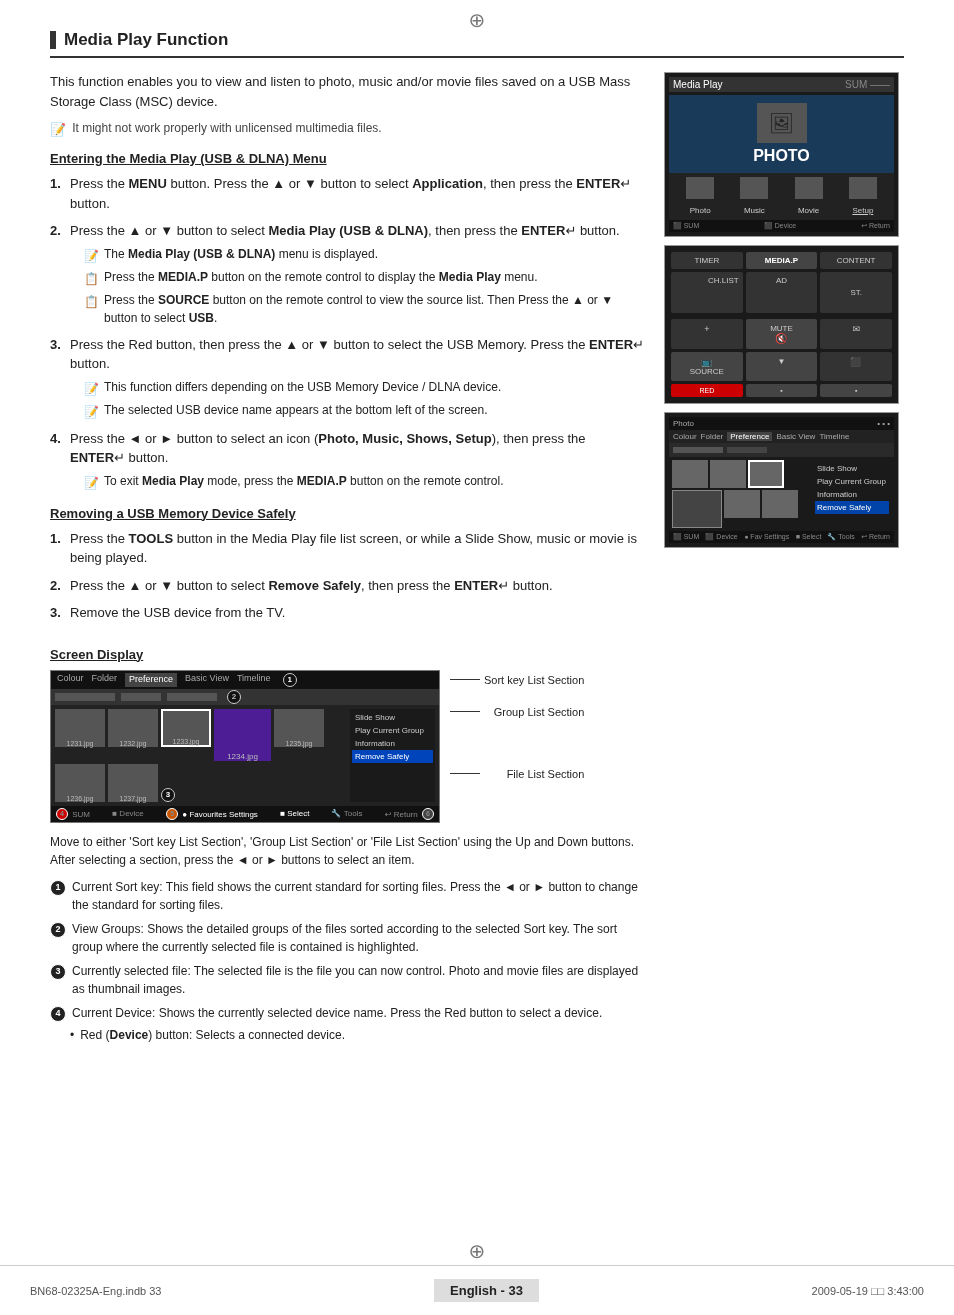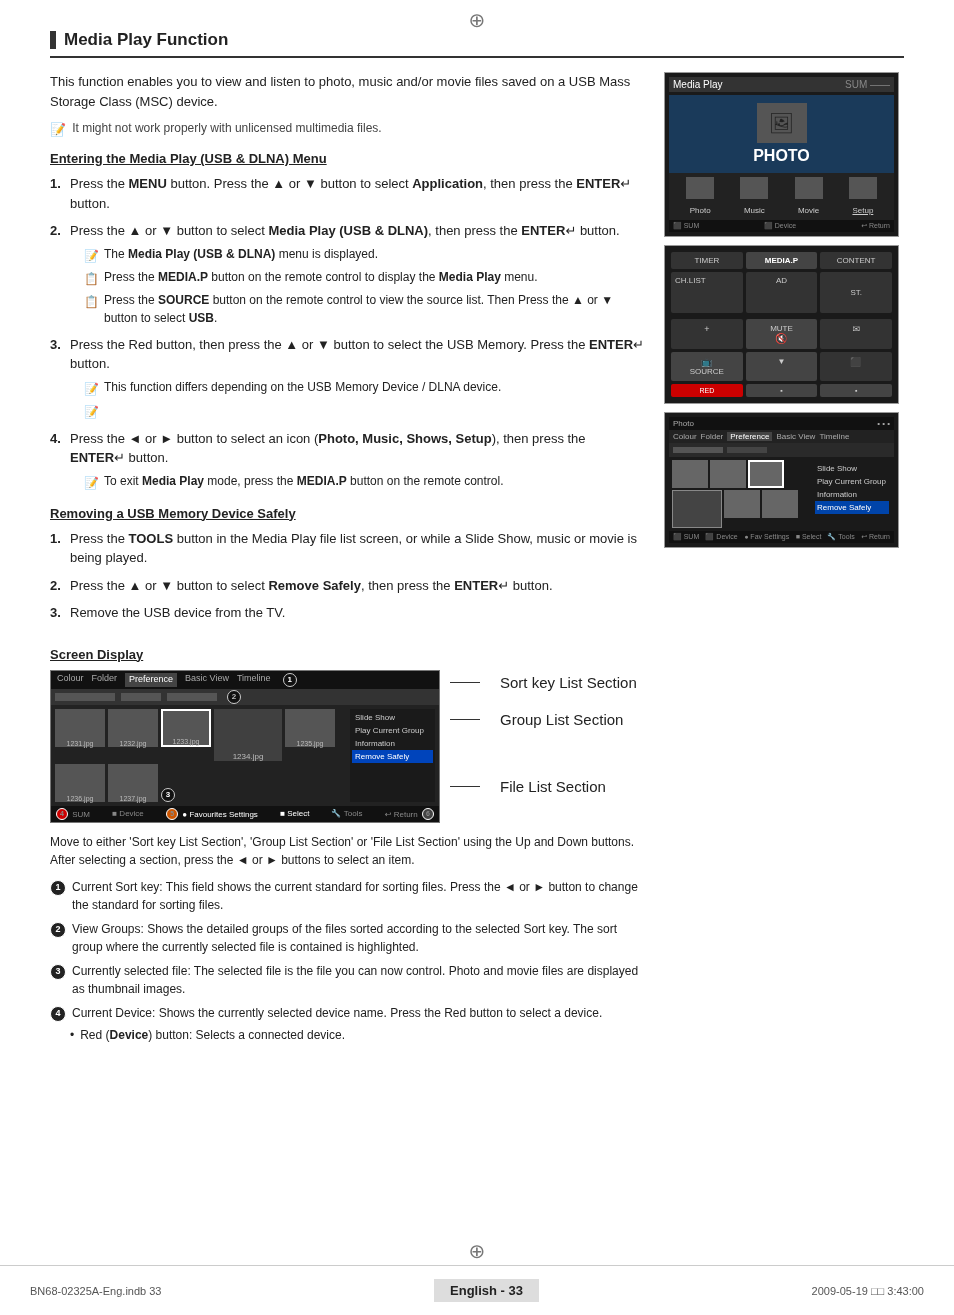--- a/index.html
+++ b/index.html
@@ -163,22 +163,23 @@
     .sd-callouts {
       padding-top: 4px;
       padding-left: 10px;
       display: flex;
       flex-direction: column;
       gap: 20px;
     }
     .sd-callout-item {
       display: flex;
       align-items: center;
-      gap: 20px;
-      font-size: 15px;
+      gap: 4px;
+      font-size: 11px;
+      justify-content: space-between;
     }
     .sd-callout-line {
       width: 30px;
       height: 1px;
       background: #333;
     }
 
     
     .desc-para {
       font-size: 12px;
@@ -307,21 +308,21 @@
     .puf-t {
       width: 50px;
       height: 38px;
       background: #555;
       display: flex;
       align-items: flex-end;
       justify-content: center;
     }
     .puf-t.sel { border: 2px solid #fff; }
     .puf-t span { font-size: 7px; color: #bbb; }
-    .puf-t.lg { width: 68px; height: 52px; background: #404040; }
+    .puf-t.lg { width: 57px; height: 52px; background: #4c1d95; }
     .puf-sidebar {
       width: 85px;
       background: #1a1a1a;
       padding: 2px;
     }
     .puf-si { color: #ccc; font-size: 8px; padding: 2px 3px; }
     .puf-si.active { background: #0044bb; color: #fff; }
     .puf-botbar {
       background: #111;
       display: flex;
@@ -385,20 +386,21 @@
         <li>
           <span class="num">3.</span>
           Press the Red button, then press the ▲ or ▼ button to select the USB Memory. Press the <b>ENTER</b>↵ button.
           <ul class="sub-notes">
             <li>
               <span class="sub-icon">📝</span>
               <span>This function differs depending on the USB Memory Device / DLNA device.</span>
             </li>
             <li>
               <span class="sub-icon">📝</span>
+              <span>The selected USB device name appears at the bottom left of the screen.</span>
             </li>
           </ul>
         </li>
         <li>
           <span class="num">4.</span>
           Press the ◄ or ► button to select an icon (<b>Photo, Music, Shows, Setup</b>), then press the <b>ENTER</b>↵ button.
           <ul class="sub-notes">
             <li>
               <span class="sub-icon">📝</span>
               <span>To exit <b>Media Play</b> mode, press the <b>MEDIA.P</b> button on the remote control.</span>
@@ -582,21 +584,21 @@
           <span>⬛ Device</span>
           <span>↩ Return</span>
         </div>
       </div>
 
       <div class="right-screen" style="margin-bottom:8px;padding:6px;">
         <div style="display:grid;grid-template-columns:repeat(3,1fr);gap:3px;">
           <div style="background:#333;color:#ccc;font-size:8px;padding:4px;text-align:center;border-radius:2px;">TIMER</div>
           <div style="background:#444;color:#fff;font-size:8px;padding:4px;text-align:center;border-radius:2px;font-weight:bold;">MEDIA.P</div>
           <div style="background:#333;color:#ccc;font-size:8px;padding:4px;text-align:center;border-radius:2px;">CONTENT</div>
-          <div style="background:#333;color:#ccc;font-size:8px;padding:4px;text-align:left;border-radius:2px;">CH.LIST</div>
+          <div style="background:#333;color:#ccc;font-size:8px;padding:4px;text-align:right;border-radius:2px;">CH.LIST</div>
           <div style="background:#333;color:#ccc;font-size:8px;padding:4px;text-align:center;border-radius:2px;">AD</div>
           <div style="background:#333;color:#ccc;font-size:8px;padding:16px;text-align:center;border-radius:2px;">ST.</div>
         </div>
         <div style="display:grid;grid-template-columns:repeat(3,1fr);gap:3px;margin-top:6px;">
           <div style="background:#333;color:#ccc;font-size:9px;padding:5px;text-align:center;border-radius:2px;">+</div>
           <div style="background:#444;color:#ccc;font-size:8px;padding:5px;text-align:center;border-radius:2px;display:flex;flex-direction:column;align-items:center;">
             <span>MUTE</span>
             <span style="font-size:10px;">🔇</span>
           </div>
           <div style="background:#333;color:#ccc;font-size:9px;padding:5px;text-align:center;border-radius:2px;">✉</div>

